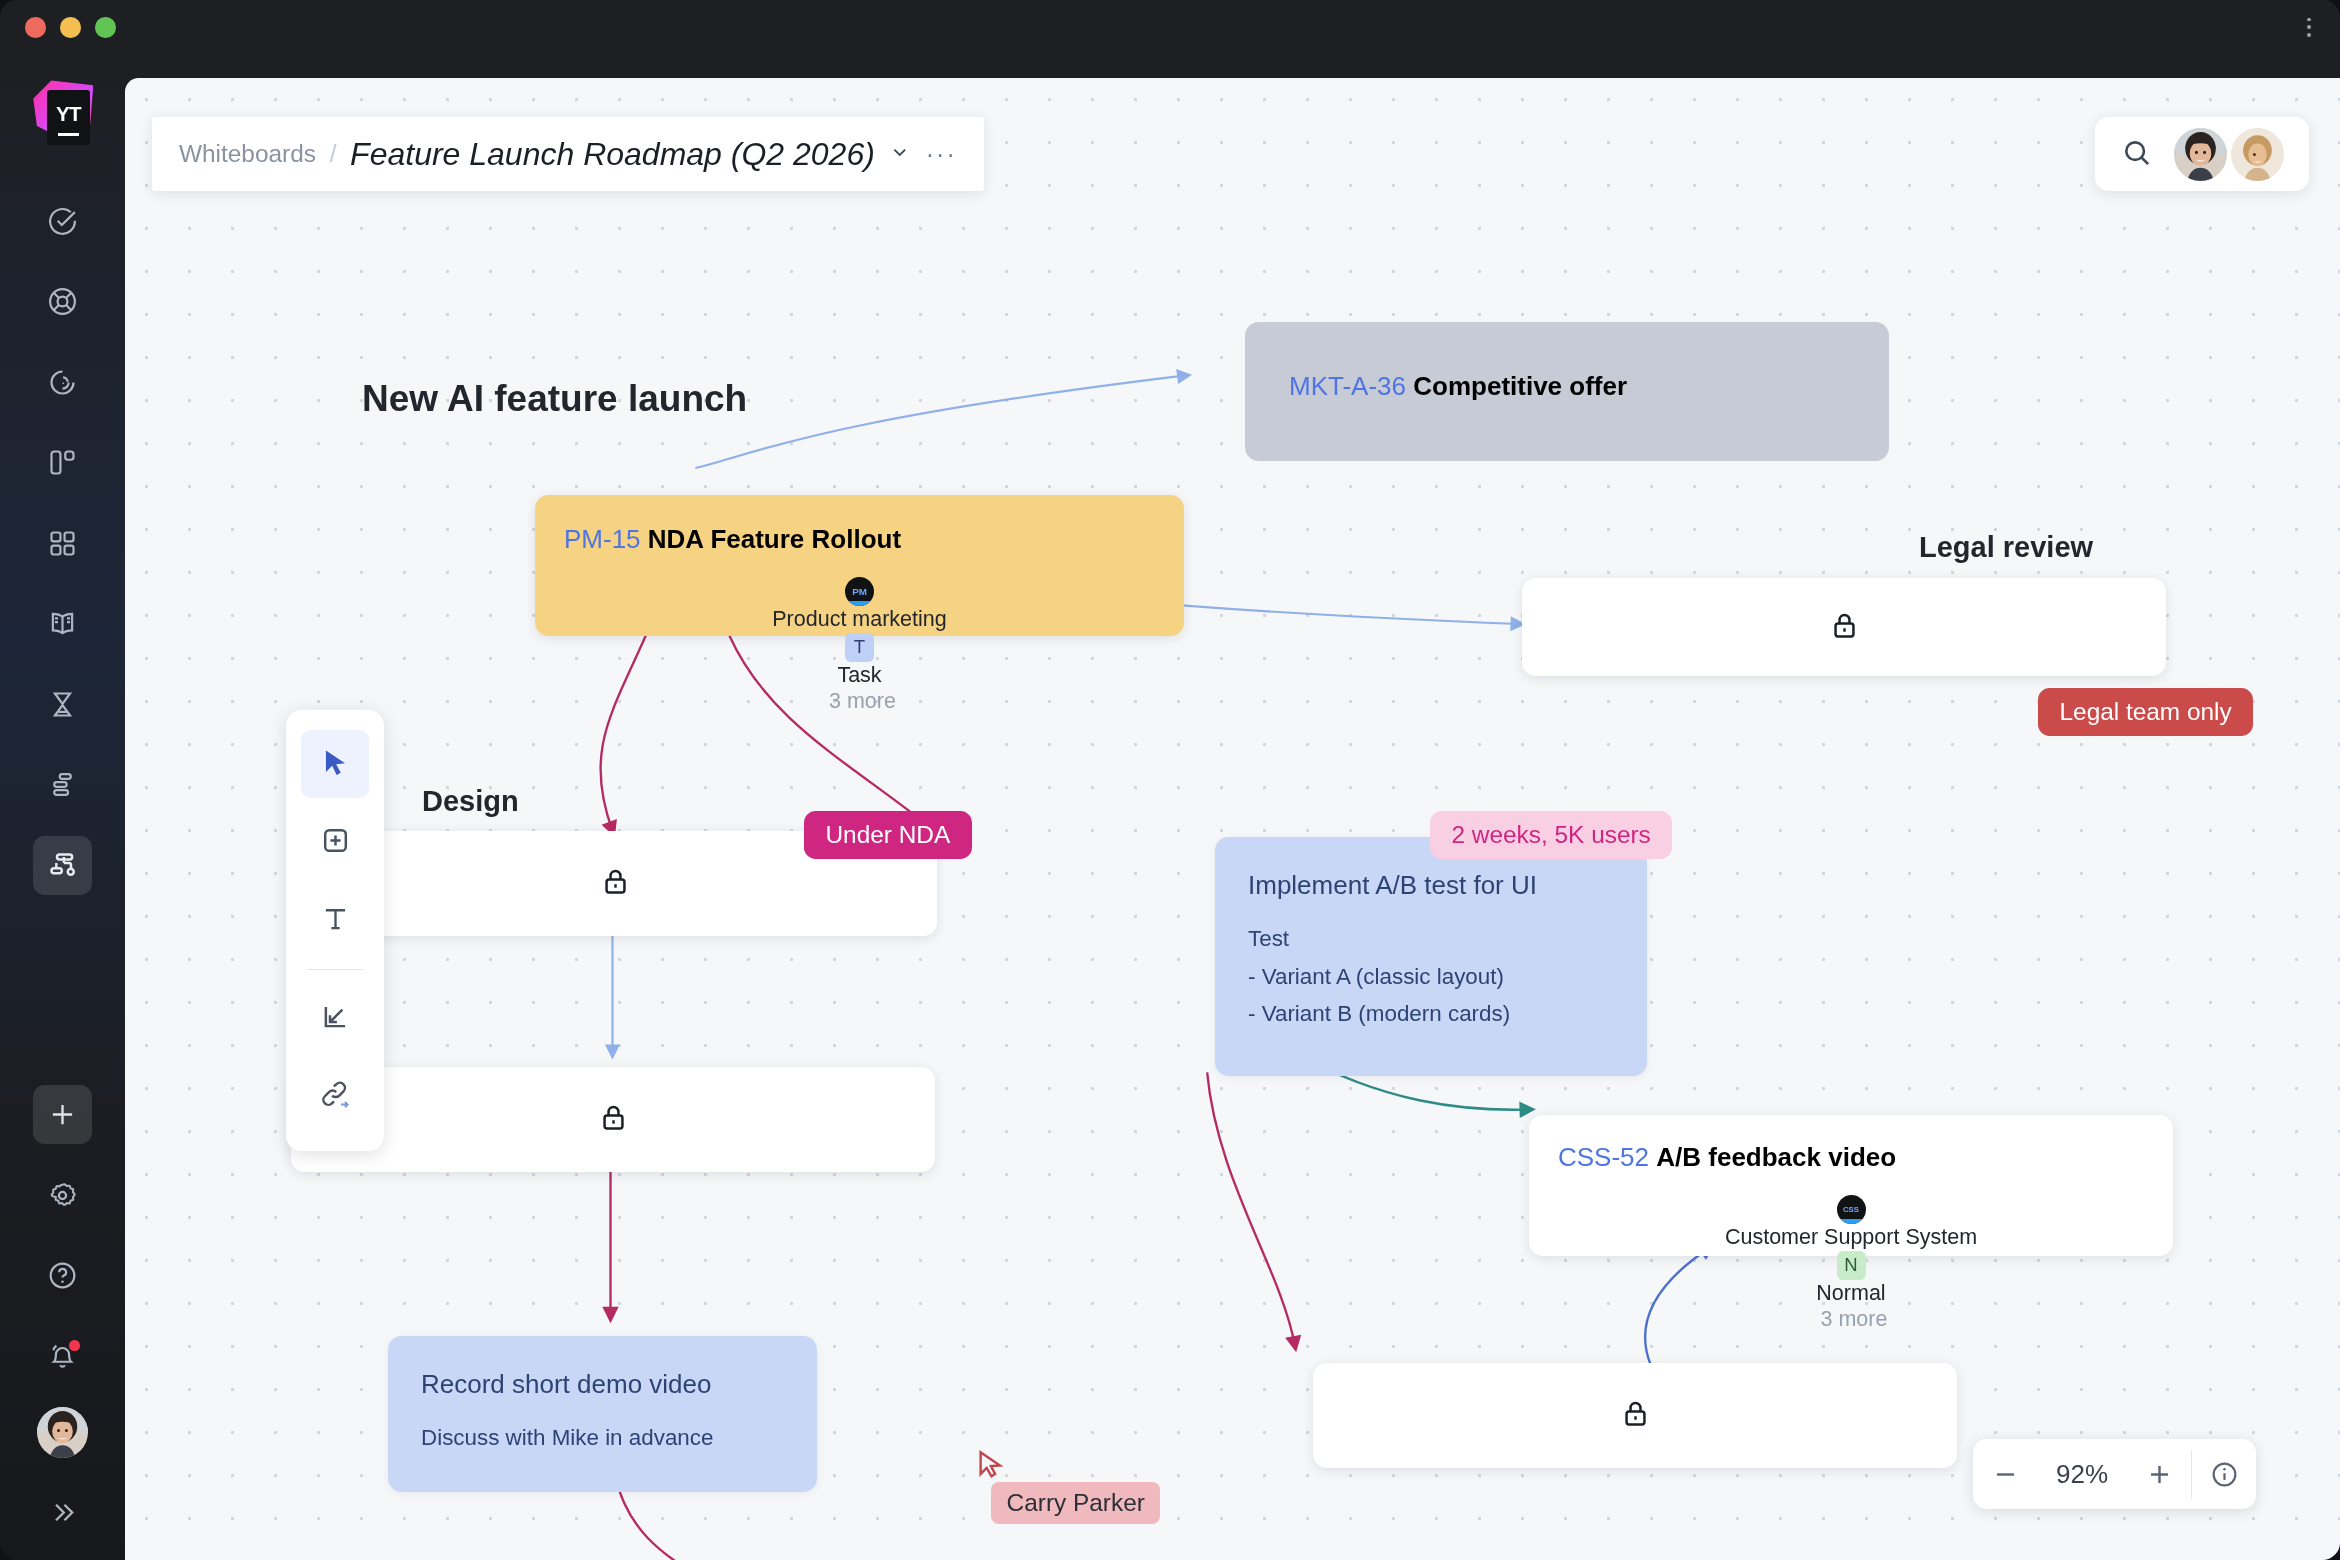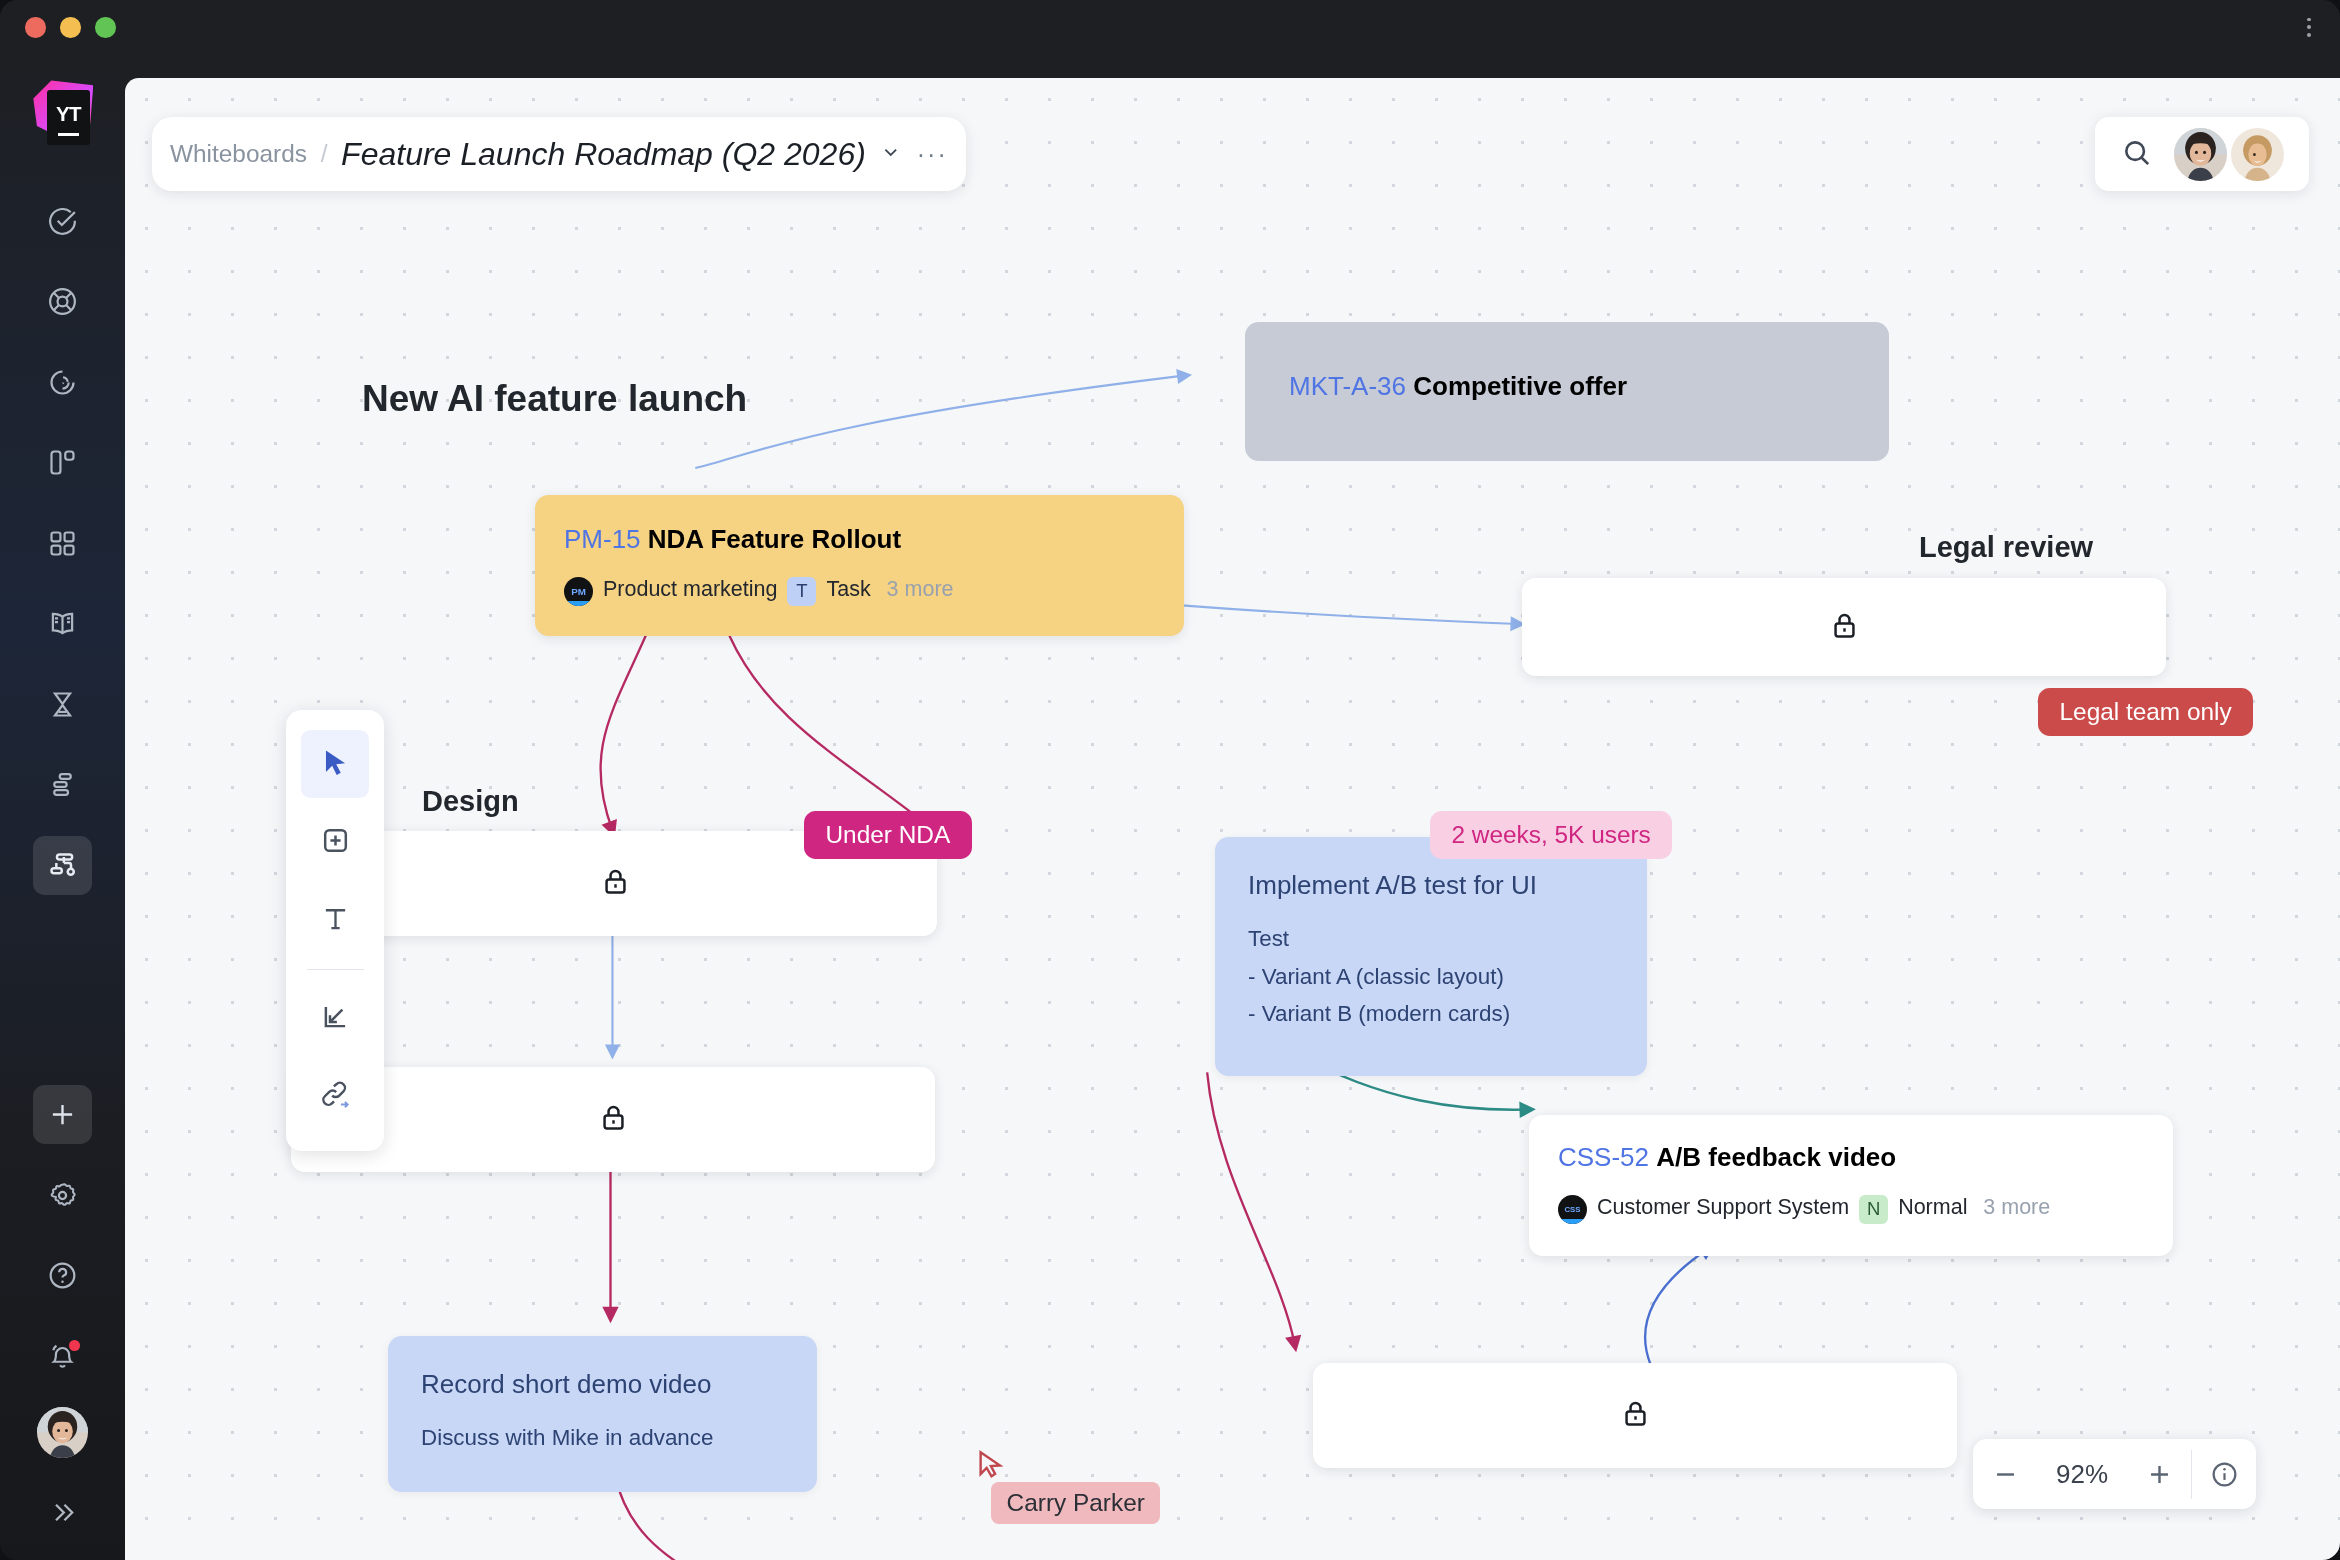--- a/index.html
+++ b/index.html
@@ -78,24 +78,24 @@
     background-color: #f6f7f9;
     background-image: radial-gradient(#d2d6dd 1.6px, transparent 1.6px);
     background-size: 43px 43px;
     border-top-left-radius: 13.7px;
     overflow: hidden;
   }
 
   
   .breadcrumb {
     position: absolute; left: 27px; top: 39px;
-    background: #fff; border-radius: 20px;
+    background: #fff; border-radius: 3px;
     box-shadow: 0 2.9px 13.7px rgba(20,25,40,.10);
     height: 74px; display: flex; align-items: center;
-    padding: 0 18px; gap: 13.7px;
+    padding: 0 27px; gap: 13.7px;
   }
   .bc-root { color: #8a93a0; font-size: 24.4px; cursor: pointer; }
   .bc-sep { color: #c4cad3; font-size: 24.4px; }
   .bc-title { color: #1b1f26; font-size: 32px; cursor: pointer; font-style: italic; }
   .chev { color: #3f4854; font-size: 19.5px; cursor: pointer; }
   .bc-more { color: #707a88; font-size: 25px; letter-spacing: 2px; cursor: pointer; margin-left: 2px; }
 
   
   .toppill {
     position: absolute; right: 31px; top: 39px;
@@ -119,21 +119,21 @@
   .card { position: absolute; border-radius: 13.7px; }
   .card.locked {
     background: #fff; box-shadow: 0 2.9px 11.7px rgba(20,25,40,.10);
     display: flex; align-items: center; justify-content: center;
   }
   .card.note { box-shadow: 0 2px 9.8px rgba(20,25,40,.06); }
 
   .issue-key { color: #4f74e3; font-weight: normal; }
   .issue-sum { font-weight: bold; }
 
-  .meta { display: flex; align-items: flex-start; gap: 10px; margin-top: 21.5px; }
+  .meta { display: flex; align-items: center; gap: 1px; margin-top: 21.5px; flex-direction: column; }
   .proj-av {
     width: 29px; height: 29px; border-radius: 50%;
     background: #111214; color: #6ea8ff; font-size: 9.8px; font-weight: bold;
     display: flex; align-items: center; justify-content: center;
     position: relative; overflow: hidden;
   }
   .proj-av::after {
     content:""; position:absolute; bottom:0; left:0; right:0; height:4.9px; background:#2a9df4;
   }
   .meta-text { font-size: 21.5px; color: #22262d; }

